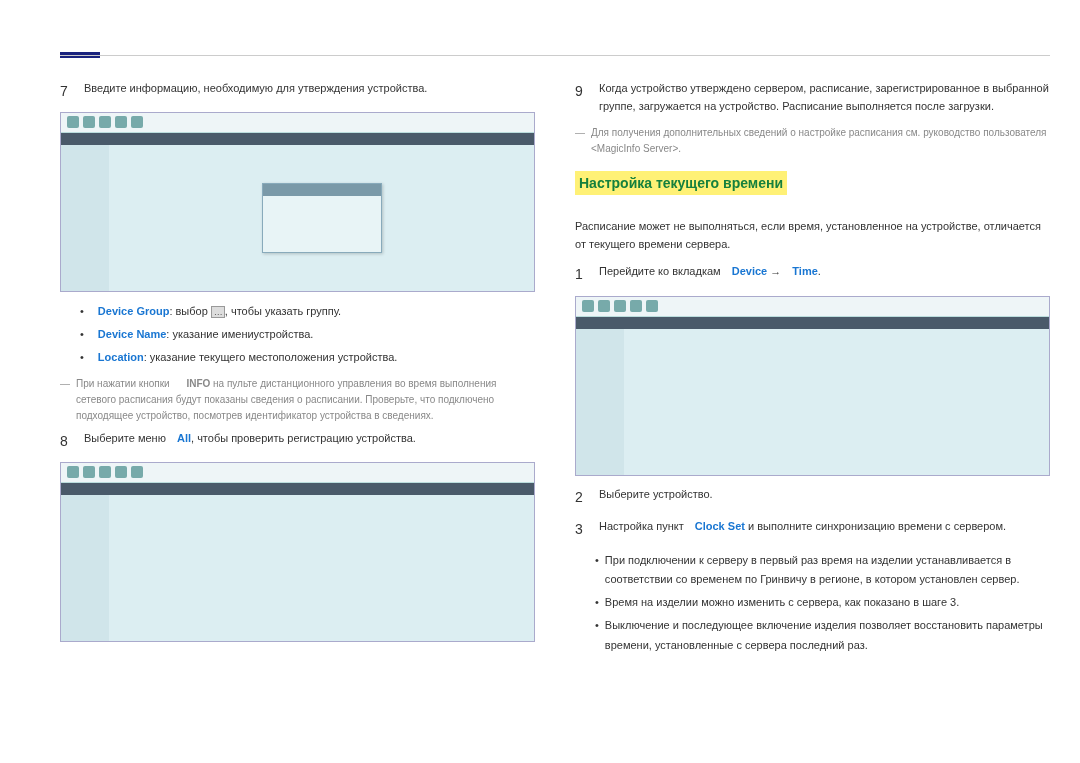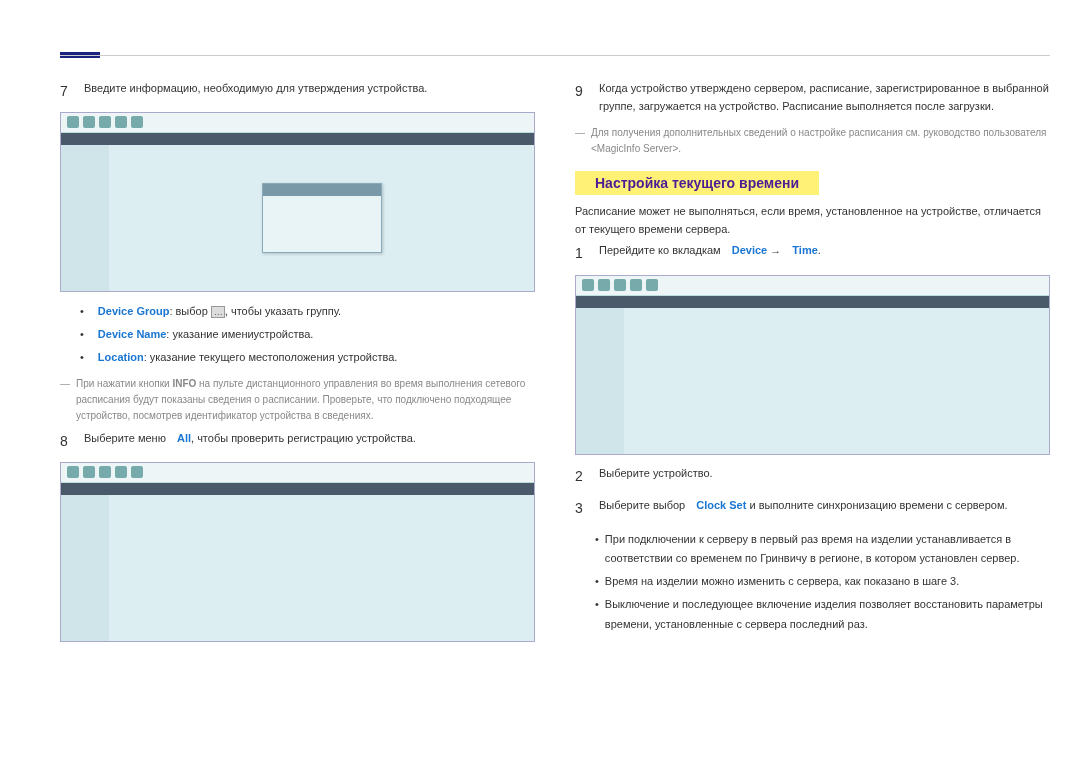--- a/index.html
+++ b/index.html
@@ -64,31 +64,31 @@
   .ss-mini-icons { position:absolute; top:3px; left:6px; display:flex; gap:4px; }
   .mini-i { width:12px; height:12px; background:#7aa; border-radius:2px; }
   .screenshot.tall { height:180px; }
   .bullet-list { margin: 8px 0 8px 20px; line-height: 1.8; }
   .bullet { display: flex; gap: 6px; margin-bottom: 3px; }
   .bullet::before { content: "•"; flex-shrink: 0; }
   .dash-list { margin: 6px 0; line-height: 1.6; color: #888; font-size: 10px; }
   .dash { display: flex; gap: 6px; margin-bottom: 6px; }
   .dash::before { content: "―"; flex-shrink: 0; color: #999; }
   .blue { color: #1976d2; font-weight: bold; padding-left: 8px; }
-  .bold { font-weight: bold; }
+  .bold { font-weight: bold; margin-left: 14px; }
   .section-title {
     background: #fff176;
-    color: #4c1d95;
+    color: #15803d;
     font-size: 14px;
     font-weight: bold;
-    padding: 4px 20px;
+    padding: 4px 4px;
     display: inline-block;
-    margin: 8px 0 8px 0;
-  }
-  p.desc { line-height: 1.6; margin-bottom: 4px; }
+    margin: 8px 0 23px 0;
+  }
+  p.desc { line-height: 1.6; margin-bottom: 10px; }
   .small-icon {
     display:inline-block; width:14px; height:12px;
     background:#ddd; border:1px solid #999; vertical-align:middle;
     position:relative;
   }
   .small-icon::after{ content:"…"; position:absolute; top:-3px; left:2px; font-size:9px; color:#555;}
 </style>
 </head>
 <body>
 
@@ -205,21 +205,21 @@
     </div>
 
     <div class="step-row">
       <div class="step-num">2</div>
       <div class="step-body">Выберите устройство.</div>
     </div>
 
     <div class="step-row">
       <div class="step-num">3</div>
       <div class="step-body">
-        <span>Выберите выбор </span><span class="blue">Clock Set</span><span> и выполните синхронизацию времени с сервером.</span>
+        <span>Настройка пункт </span><span class="blue">Clock Set</span><span> и выполните синхронизацию времени с сервером.</span>
       </div>
     </div>
 
     <div class="bullet-list">
       <div class="bullet">
           <span>При подключении к серверу в первый раз время на изделии устанавливается в соответствии со временем по Гринвичу в регионе, в котором установлен сервер.</span>
         </div>
       <div class="bullet">
           <span>Время на изделии можно изменить с сервера, как показано в шаге 3.</span>
         </div>

